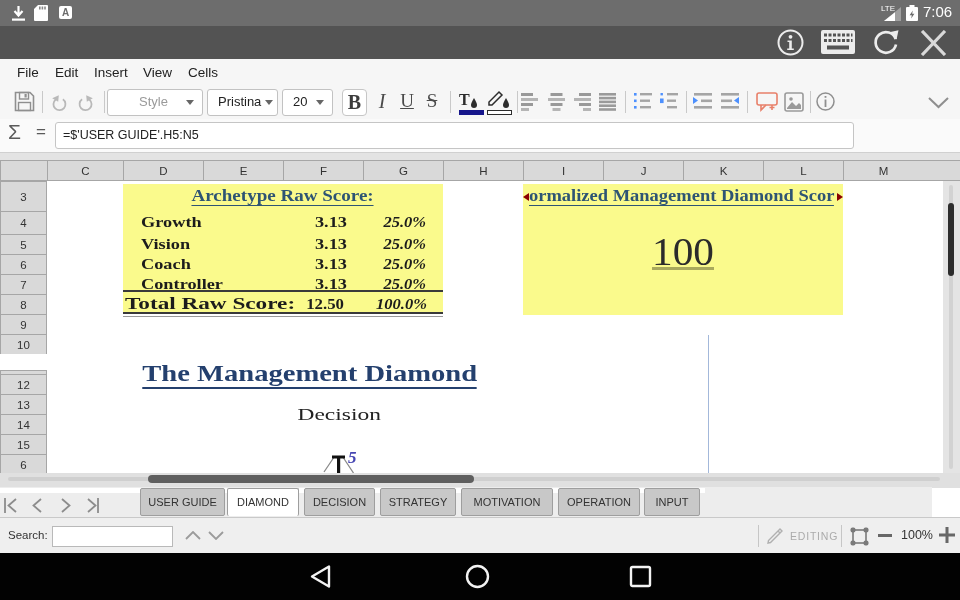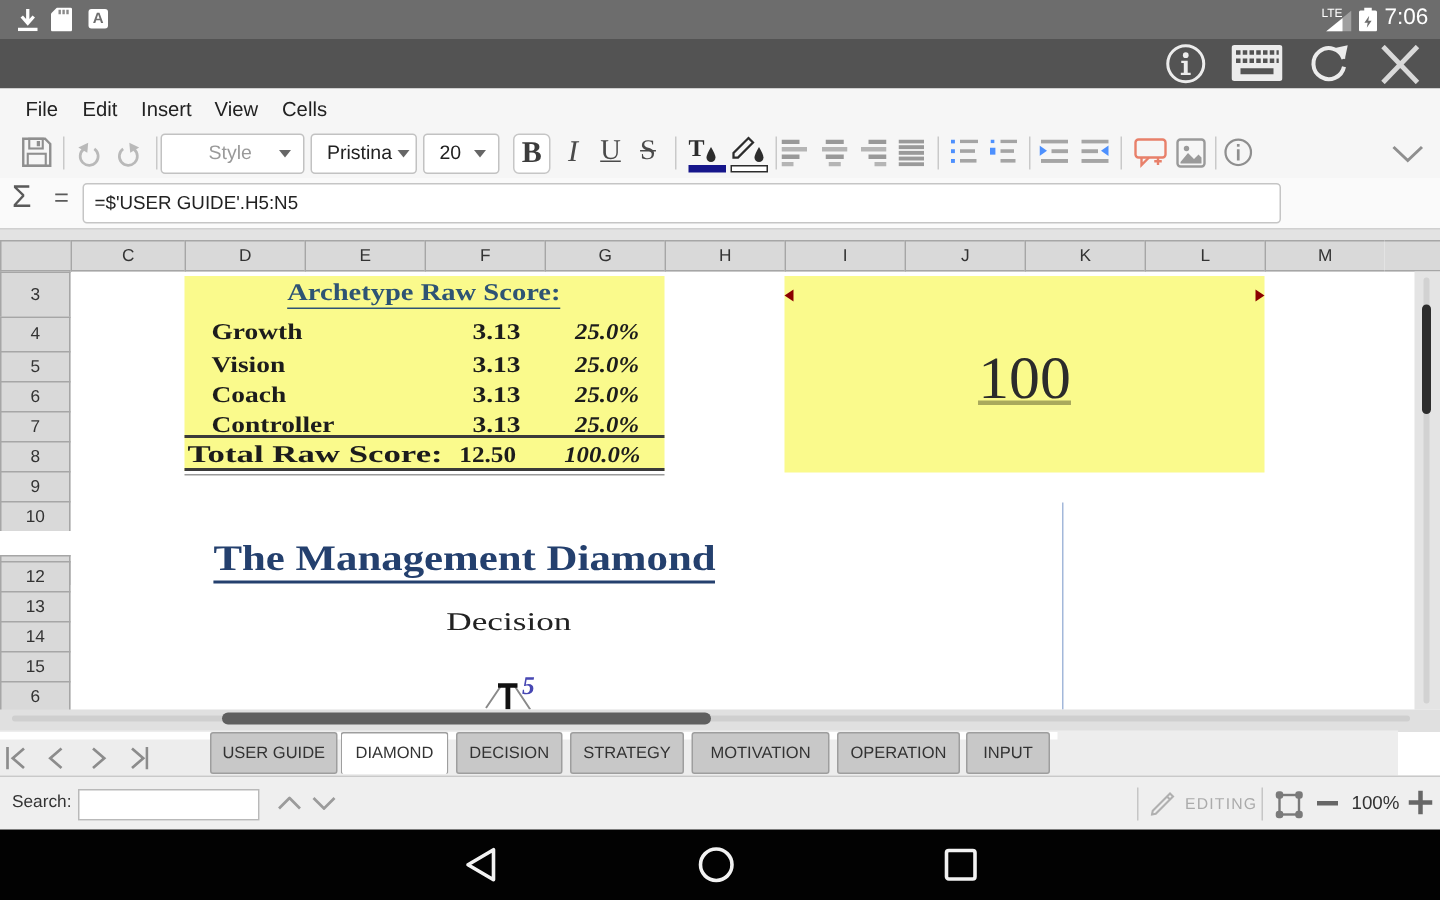--- a/index.html
+++ b/index.html
@@ -328,20 +328,22 @@
     <div class="abs lbl" style="left:203px;top:72px;width:100px;text-align:right;font-style:italic;transform:scaleX(1.1);transform-origin:100% 50%;">25.0%</div>
     <div class="abs lbl" style="left:203px;top:92px;width:100px;text-align:right;font-style:italic;transform:scaleX(1.1);transform-origin:100% 50%;">25.0%</div>
     <div class="abs" style="left:0;top:106px;width:320px;height:2px;background:#3a3a3a;"></div>
     <div class="abs lbl" style="left:2px;top:111px;font-size:16px;transform:scaleX(1.45);transform-origin:0 50%;">Total Raw Score:</div>
     <div class="abs lbl" style="left:124px;top:112px;width:97px;text-align:right;transform:scaleX(1.12);transform-origin:100% 50%;">12.50</div>
     <div class="abs lbl" style="left:203px;top:112px;width:101px;text-align:right;font-style:italic;transform:scaleX(1.1);transform-origin:100% 50%;">100.0%</div>
     <div class="abs" style="left:0;top:128px;width:320px;height:2px;background:#3a3a3a;"></div>
   </div>
   <div class="abs" style="left:123px;top:156px;width:320px;height:1px;background:#9a9a9a;"></div>
   <div class="abs" id="ybox2">
+    <div class="abs ser" style="left:6px;top:3px;width:308px;overflow:hidden;white-space:nowrap;font-weight:bold;font-size:16px;color:#2e5474;">
+      <span style="border-bottom:1.5px solid #2e5474;display:inline-block;transform:scaleX(1.155);transform-origin:0 50%;">ormalized Management Diamond Scor</span></div>
     <div class="abs" style="left:0px;top:9px;width:0;height:0;border-top:4px solid transparent;border-bottom:4px solid transparent;border-right:6px solid #8b0000;"></div>
     <div class="abs" style="left:314px;top:9px;width:0;height:0;border-top:4px solid transparent;border-bottom:4px solid transparent;border-left:6px solid #8b0000;"></div>
     <div class="abs ser" style="left:0;top:48px;width:320px;text-align:center;font-size:40px;color:#2b2b2b;line-height:1;">
       <span style="display:inline-block;transform:scaleX(1.03);">100</span></div>
     <div class="abs" style="left:129px;top:83px;width:62px;height:3px;background:#a9a95c;"></div>
   </div>
 
   <div class="abs ser" style="left:0px;top:200px;width:620px;text-align:center;font-weight:bold;font-size:24px;color:#24406e;">
     <span style="border-bottom:2px solid #24406e;display:inline-block;transform:scaleX(1.19);">The Management Diamond</span></div>
   <div class="abs ser" style="left:0px;top:245px;width:678px;text-align:center;font-size:17px;color:#222;"><span style="display:inline-block;transform:scaleX(1.38);">Decision</span></div>

